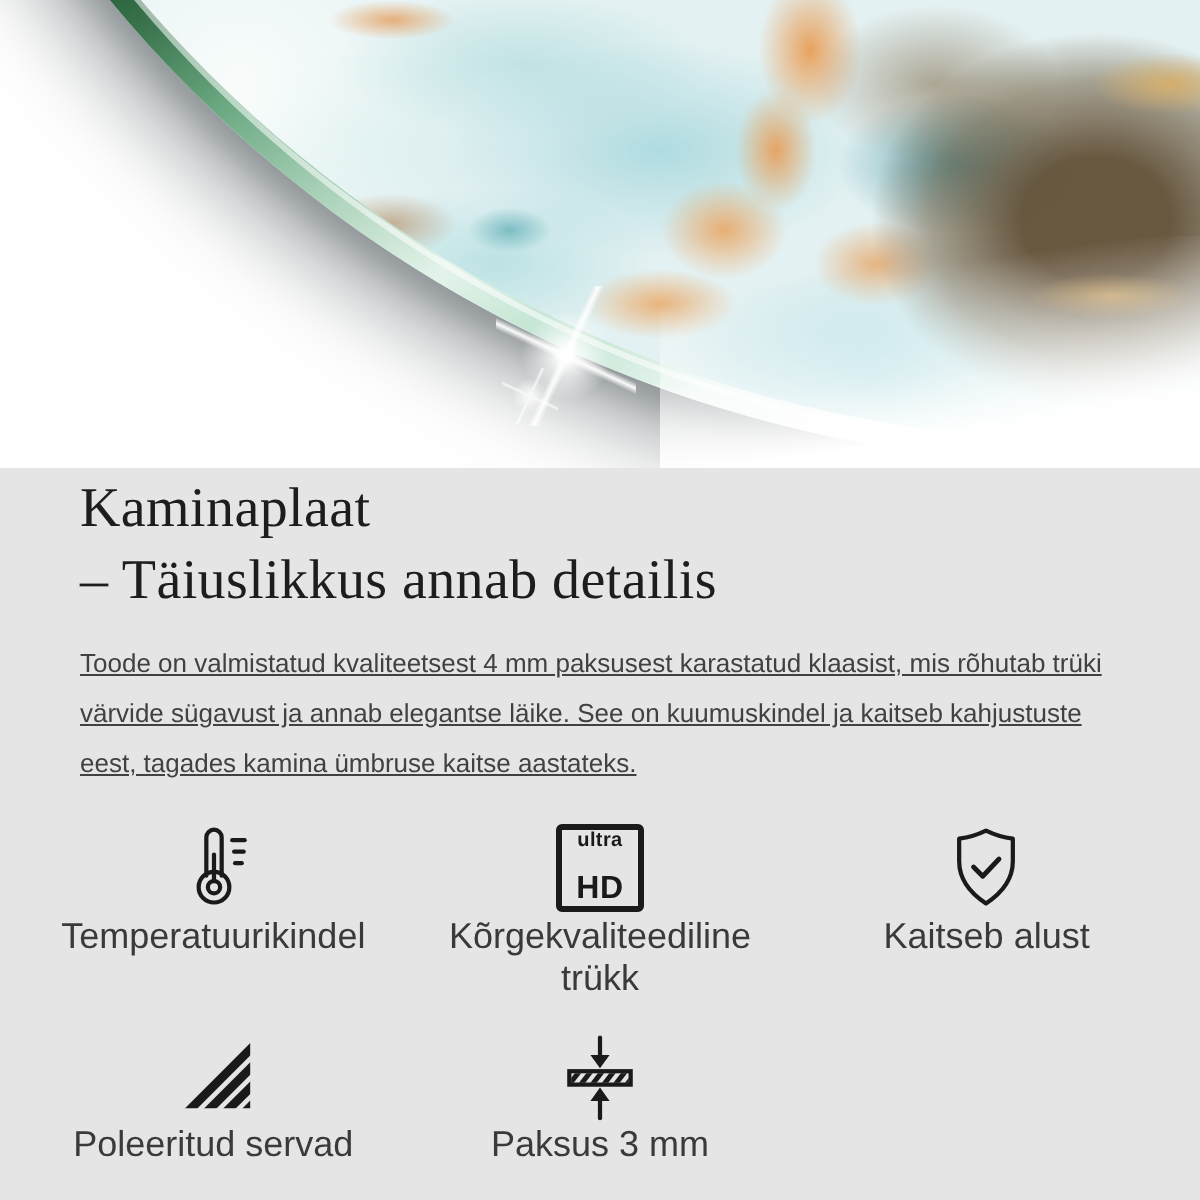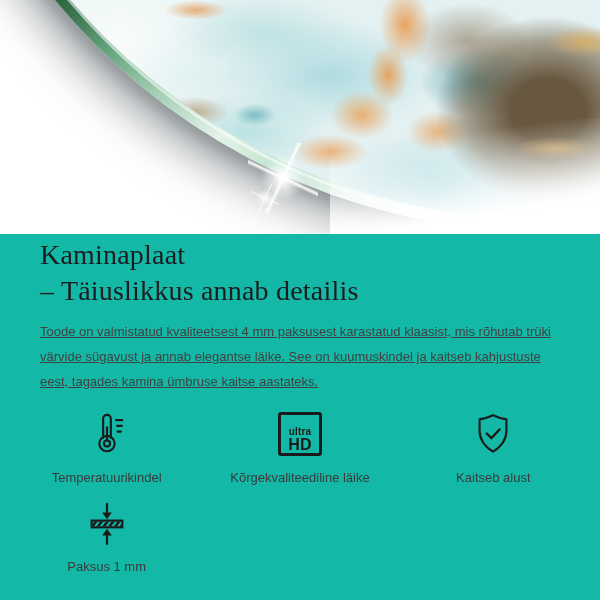--- a/index.html
+++ b/index.html
@@ -1,17 +1,17 @@
 <!DOCTYPE html>
 <html><head>
 <meta charset="utf-8">
 <style>
   html,body{margin:0;padding:0;background:#ffffff;}
   body{width:600px;height:600px;font-family:"Liberation Sans",sans-serif;-webkit-font-smoothing:antialiased;}
-  #page{position:relative;width:600px;height:600px;overflow:hidden;background:#14b8a6;}
+  #page{position:relative;width:600px;height:600px;overflow:hidden;background:#e5e5e5;}
 
   
   .hero{position:absolute;top:0;left:0;width:600px;height:234px;overflow:hidden;background:#ffffff;}
   .glass-shadow{position:absolute;width:1276px;height:1276px;left:-91px;top:-1044px;border-radius:50%;
     box-shadow:-12px 18px 40px 4px rgba(88,96,99,0.5), -4px 8px 14px rgba(88,96,99,0.35);}
   .glass-rim{position:absolute;inset:0;clip-path:circle(638px at 547px -406px);
     background:linear-gradient(148deg,#1f5c34 2%,#38714b 9%,#69a881 20%,#a7d0b6 32%,#e4f3ea 45%,#bfe3d0 56%,#ecf7f1 68%,#ffffff 85%);}
   .glass-art{position:absolute;inset:0;clip-path:circle(626px at 547px -406px);
     background-color:#e4f1f2;
     background-image:
@@ -47,25 +47,25 @@
 
   
   .content{position:absolute;top:234px;left:0;right:0;padding:0 40px;}
   .heading{font-family:"Liberation Serif",serif;font-weight:400;color:#1d1d1f;
     font-size:28px;line-height:36px;margin-top:3px;letter-spacing:0.2px;}
   .description{margin-top:10px;max-width:530px;font-size:13px;line-height:25px;color:#414141;text-decoration:underline;}
 
   .features{display:grid;grid-template-columns:repeat(3,1fr);row-gap:14px;margin:16px -30px 0;}
   .feature{text-align:center;}
   .feature-icon{height:48px;display:flex;align-items:center;justify-content:center;}
-  .feature-label{margin-top:12px;font-size:13px;color:#3a3a3a;}
+  .feature-label{margin-top:0;font-size:18px;color:#3a3a3a;}
   .feature-icon svg{display:block;}
 
   .uhd{width:38px;height:38px;border:3px solid #1a1a1a;border-radius:3px;display:flex;flex-direction:column;
-    align-items:center;justify-content:flex-end;color:#1a1a1a;font-weight:700;}
+    align-items:center;justify-content:space-between;color:#1a1a1a;font-weight:700;}
   .uhd .t1{font-size:10px;line-height:11px;letter-spacing:0.2px;}
   .uhd .t2{font-size:16px;line-height:16px;letter-spacing:0.3px;}
 </style>
 </head>
 <body>
 
 <div id="page">
 
   <div class="hero">
     <div class="glass-shadow"></div>
@@ -102,34 +102,54 @@
         <div class="feature-label">Temperatuurikindel</div>
       </div>
 
       <div class="feature">
         <div class="feature-icon">
           <div class="uhd">
             <span class="t1">ultra</span>
             <span class="t2">HD</span>
           </div>
         </div>
-        <div class="feature-label">Kõrgekvaliteediline läike</div>
+        <div class="feature-label">Kõrgekvaliteediline trükk</div>
       </div>
 
       <div class="feature">
         <div class="feature-icon">
           <svg width="46" height="46" viewBox="0 0 48 48" fill="none" stroke="#1a1a1a" stroke-width="2.2" stroke-linecap="round" stroke-linejoin="round">
             <path d="M24 4.5 c4.5 2.2 9.3 3.6 14 4.2 v11.8 c0 9.5 -5.6 16.5 -14 22 c-8.4 -5.5 -14 -12.5 -14 -22 V8.7 c4.7 -0.6 9.5 -2 14 -4.2 z"></path>
             <path d="M17.5 23.5 l4.8 4.8 8.5 -9" stroke-width="2.5"></path>
           </svg>
         </div>
         <div class="feature-label">Kaitseb alust</div>
       </div>
 
 
+      <div class="feature">
+        <div class="feature-icon">
+          <svg width="46" height="46" viewBox="0 0 48 48">
+            <defs>
+                <clipPath id="triClip">
+                  <polygon points="7,41 43,41 43,5"></polygon>
+                </clipPath>
+              </defs>
+            <g clip-path="url(#triClip)" stroke="#1a1a1a" stroke-width="4.6">
+              <line x1="-14" y1="47" x2="33" y2="0"></line>
+              <line x1="-4" y1="47" x2="43" y2="0"></line>
+              <line x1="6" y1="47" x2="53" y2="0"></line>
+              <line x1="16" y1="47" x2="63" y2="0"></line>
+              <line x1="26" y1="47" x2="73" y2="0"></line>
+              <line x1="36" y1="47" x2="83" y2="0"></line>
+            </g>
+          </svg>
+        </div>
+        <div class="feature-label">Poleeritud servad</div>
+      </div>
 
       <div class="feature">
         <div class="feature-icon">
           <svg width="46" height="46" viewBox="0 0 48 48">
             <defs>
                 <clipPath id="barClip">
                   <rect x="9" y="22.5" width="30" height="5"></rect>
                 </clipPath>
               </defs>
             <g stroke="#1a1a1a" stroke-width="2.2" stroke-linecap="round" fill="none">
@@ -142,18 +162,18 @@
             <g clip-path="url(#barClip)" stroke="#1a1a1a" stroke-width="2.6">
               <line x1="6" y1="31" x2="16" y2="18"></line>
               <line x1="12" y1="31" x2="22" y2="18"></line>
               <line x1="18" y1="31" x2="28" y2="18"></line>
               <line x1="24" y1="31" x2="34" y2="18"></line>
               <line x1="30" y1="31" x2="40" y2="18"></line>
               <line x1="36" y1="31" x2="46" y2="18"></line>
             </g>
           </svg>
         </div>
-        <div class="feature-label">Paksus 1 mm</div>
+        <div class="feature-label">Paksus 3 mm</div>
       </div>
 
     </div>
   </div>
 </div>
 
 </body></html>

